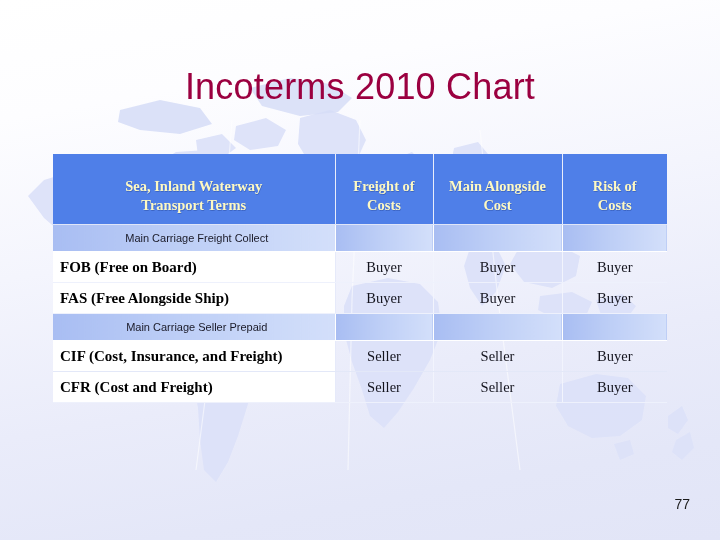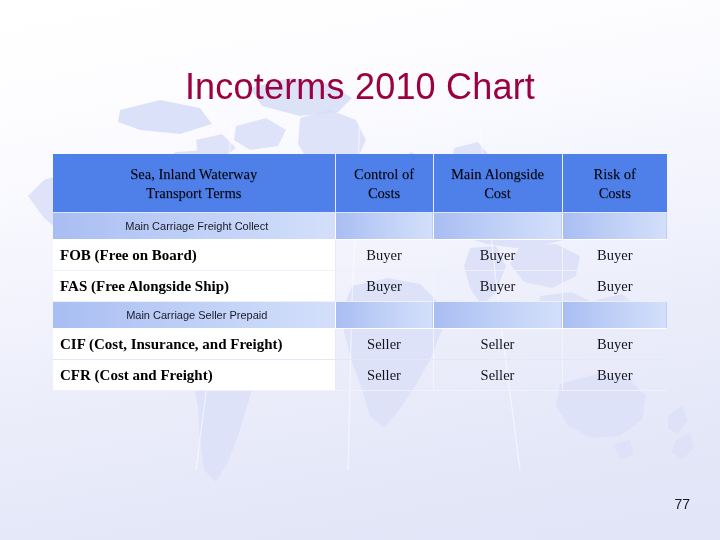--- a/index.html
+++ b/index.html
@@ -65,26 +65,26 @@
     font-family: "Liberation Serif", serif;
   }
   table.incoterms col.c1 { width: 282px; }
   table.incoterms col.c2 { width: 98px; }
   table.incoterms col.c3 { width: 129px; }
   table.incoterms col.c4 { width: 105px; }
 
   
   tr.hdr th {
     background: #4f7fe8;
-    color: #000000;
+    color: #fef9c3;
     font-size: 14.5px;
-    font-weight: 400;
+    font-weight: 700;
     line-height: 1.28;
     text-align: center;
-    padding: 11px 4px 10px 4px;
+    padding: 23px 4px 10px 4px;
     border-right: 1px solid #e9edfb;
     border-bottom: 1px solid #dfe5f8;
     text-shadow: 0.5px 0.5px 0 rgba(40,70,150,0.45);
     vertical-align: middle;
   }
   tr.hdr th:last-child { border-right: none; }
 
   
   tr.band td {
     height: 26px;
@@ -217,21 +217,21 @@
           <col class="c3">
           <col class="c4">
       </colgroup>
       <thead>
         <tr class="hdr">
           <th>
             <span>Sea, Inland Waterway</span><br>
             <span>Transport Terms</span>
           </th>
           <th>
-            <span>Control of</span><br>
+            <span>Freight of</span><br>
             <span>Costs</span>
           </th>
           <th>
             <span>Main Alongside</span><br>
             <span>Cost</span>
           </th>
           <th>
             <span>Risk of</span><br>
             <span>Costs</span>
           </th>

